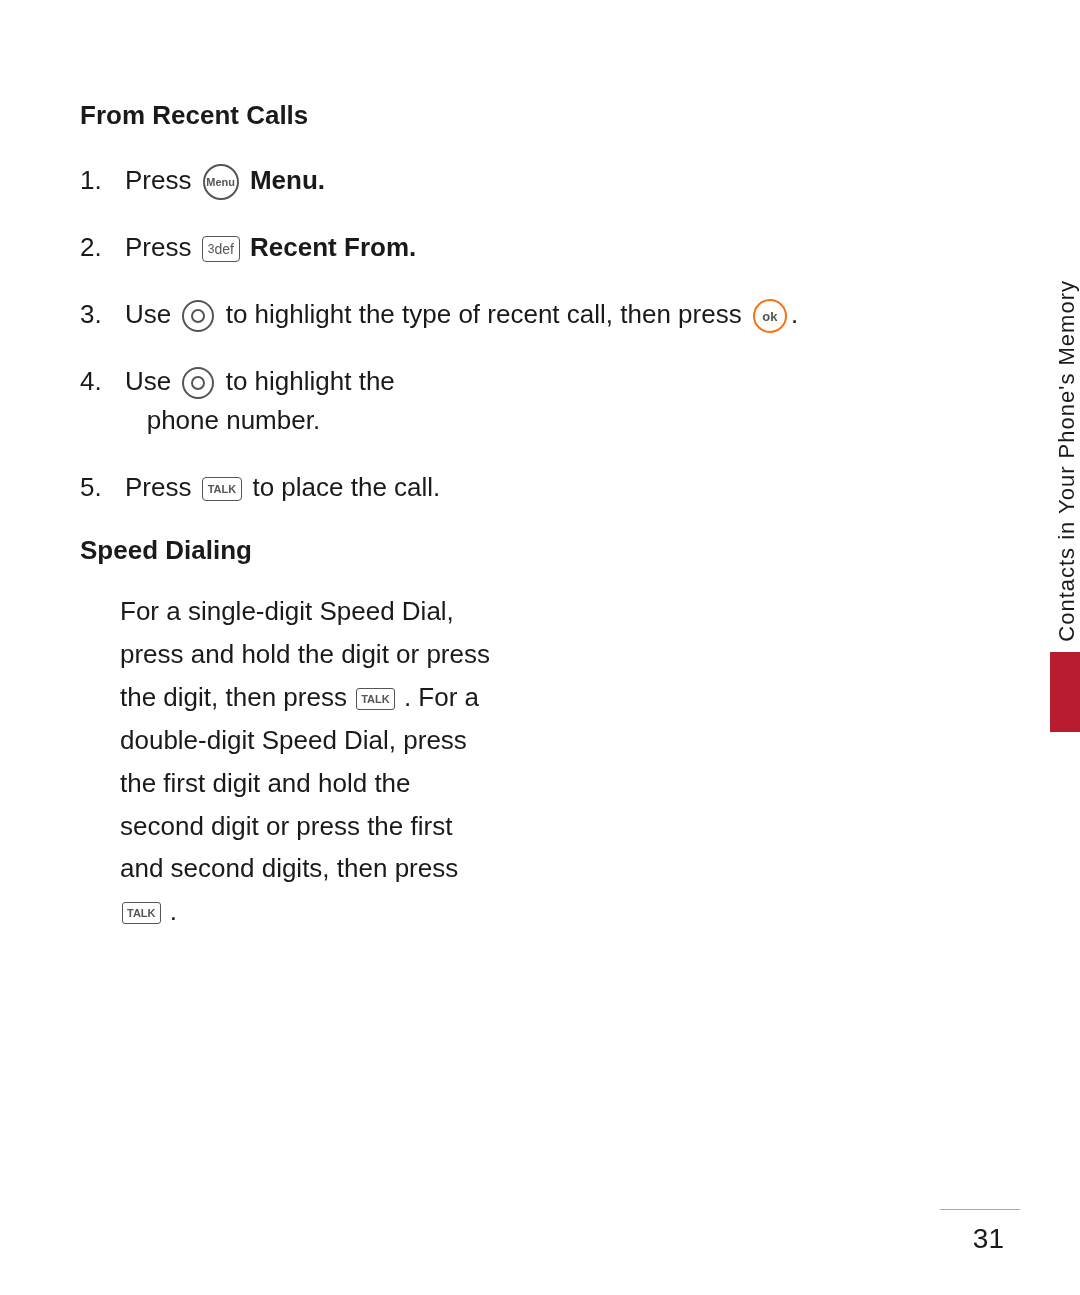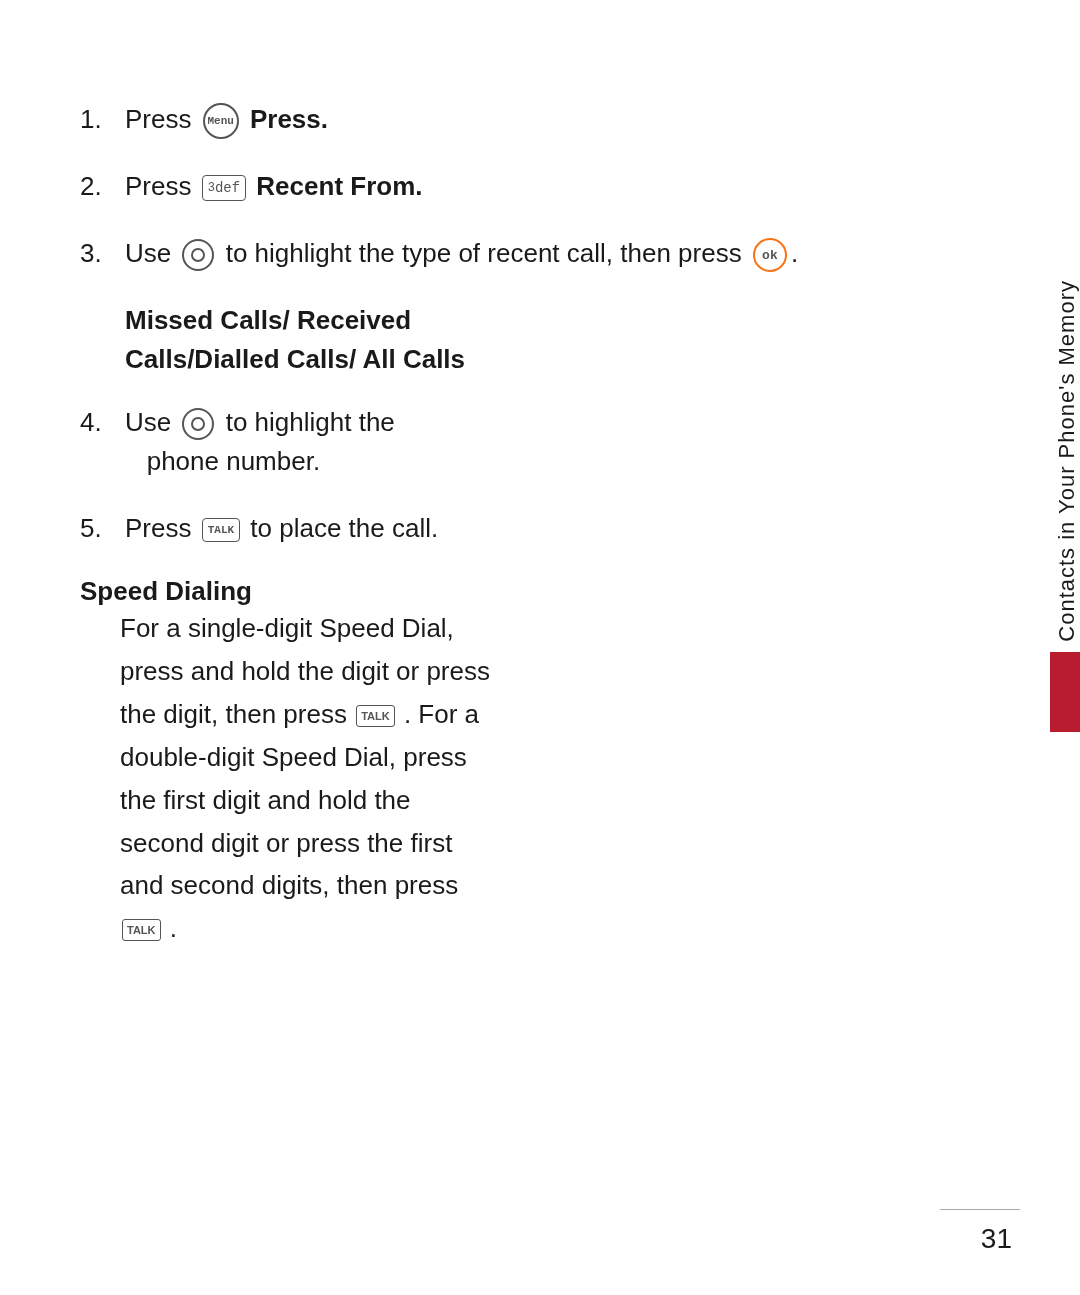--- a/index.html
+++ b/index.html
@@ -52,21 +52,20 @@
       font-size: 26px;
       line-height: 1.5;
     }
 
     .inline-icon {
       display: inline-flex;
       align-items: center;
       justify-content: center;
       vertical-align: middle;
       margin: 0 4px;
-      font-family: Liberation Mono, monospace;
     }
 
     
     .nav-circle {
       width: 32px;
       height: 32px;
       border-radius: 50%;
       border: 2px solid #555;
       display: inline-flex;
       align-items: center;
@@ -162,20 +161,21 @@
       margin-left: 45px;
       margin-bottom: 24px;
       line-height: 1.5;
       color: #1a1a1a;
     }
 
     .section-title-2 {
       font-size: 26px;
       font-weight: bold;
       color: #1a1a1a;
+      margin-bottom: 24px;
       margin-top: 10px;
     }
 
     .body-text {
       font-size: 26px;
       color: #1a1a1a;
       line-height: 1.65;
       margin-bottom: 10px;
       margin-left: 40px;
     }
@@ -204,21 +204,21 @@
       width: 30px;
       height: 80px;
       background: #b81c2e;
       margin-right: 0;
     }
 
     
     .page-number {
       position: absolute;
       bottom: 40px;
-      right: 68px;
+      right: 76px;
       font-size: 28px;
       color: #1a1a1a;
     }
 
     
     .page-divider {
       position: absolute;
       bottom: 85px;
       right: 60px;
       width: 80px;
@@ -240,27 +240,28 @@
       min-width: 36px;
       height: 22px;
       font-weight: bold;
     }
   </style>
 </head>
 <body>
 
 <div class="page-content">
 
+  <div class="section-title">From Recent Calls</div>
 
   <div class="step">
     <span class="step-number">1.</span>
     <span class="step-content">
       Press
       <span class="menu-icon inline-icon">Menu</span>
-      <strong>Press.</strong>
+      <strong>Menu.</strong>
     </span>
   </div>
 
   <div class="step">
     <span class="step-number">2.</span>
     <span class="step-content">
       Press
       <span class="key-btn inline-icon">3<span class="key-btn-sup">def</span></span>
       <strong>Recent From.</strong>
     </span>
@@ -269,23 +270,20 @@
   <div class="step">
     <span class="step-number">3.</span>
     <span class="step-content">
       Use
       <span class="nav-circle inline-icon"></span>
       to highlight the type of recent call, then press
       <span class="ok-icon inline-icon">ok</span>.
     </span>
   </div>
 
-  <div class="bold-block">
-    Missed Calls/ Received<br>Calls/Dialled Calls/ All Calls
-  </div>
 
   <div class="step">
     <span class="step-number">4.</span>
     <span class="step-content">
       Use
       <span class="nav-circle inline-icon"></span>
       to highlight the<br>
       &nbsp;&nbsp;&nbsp;phone number.
     </span>
   </div>

